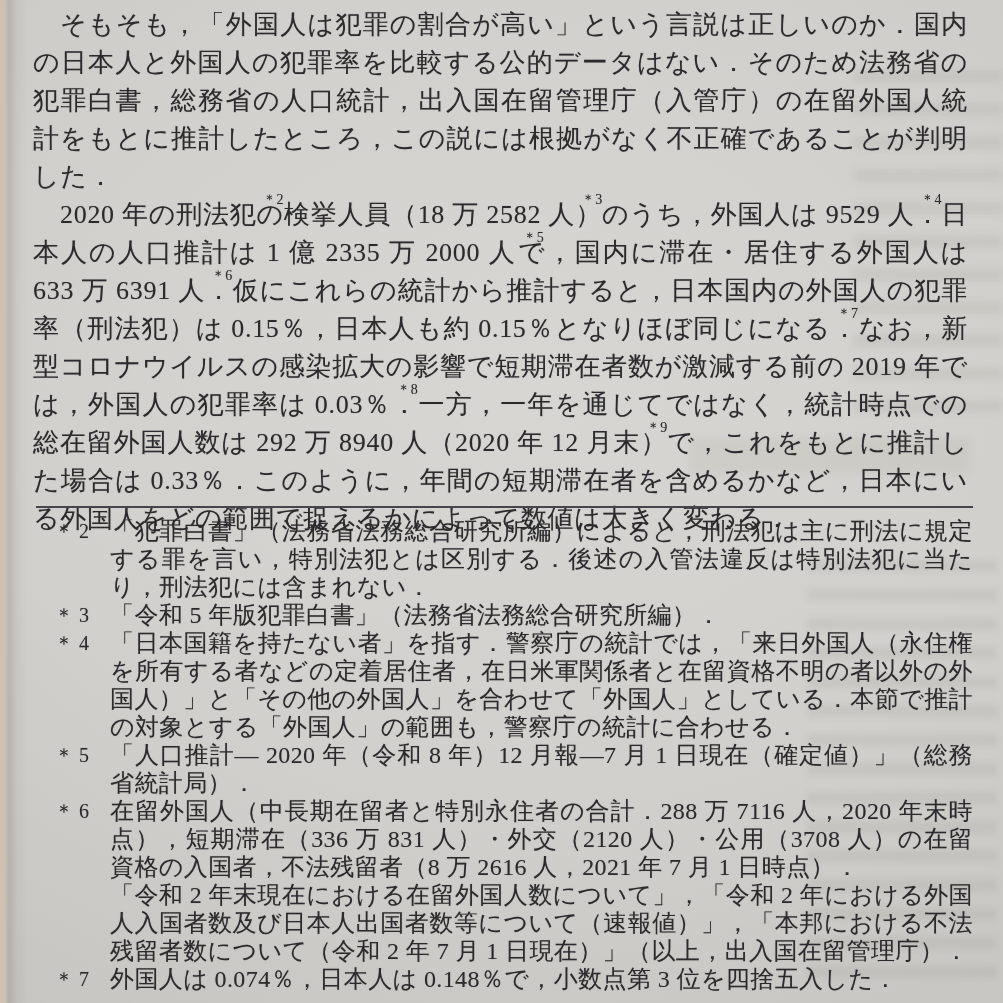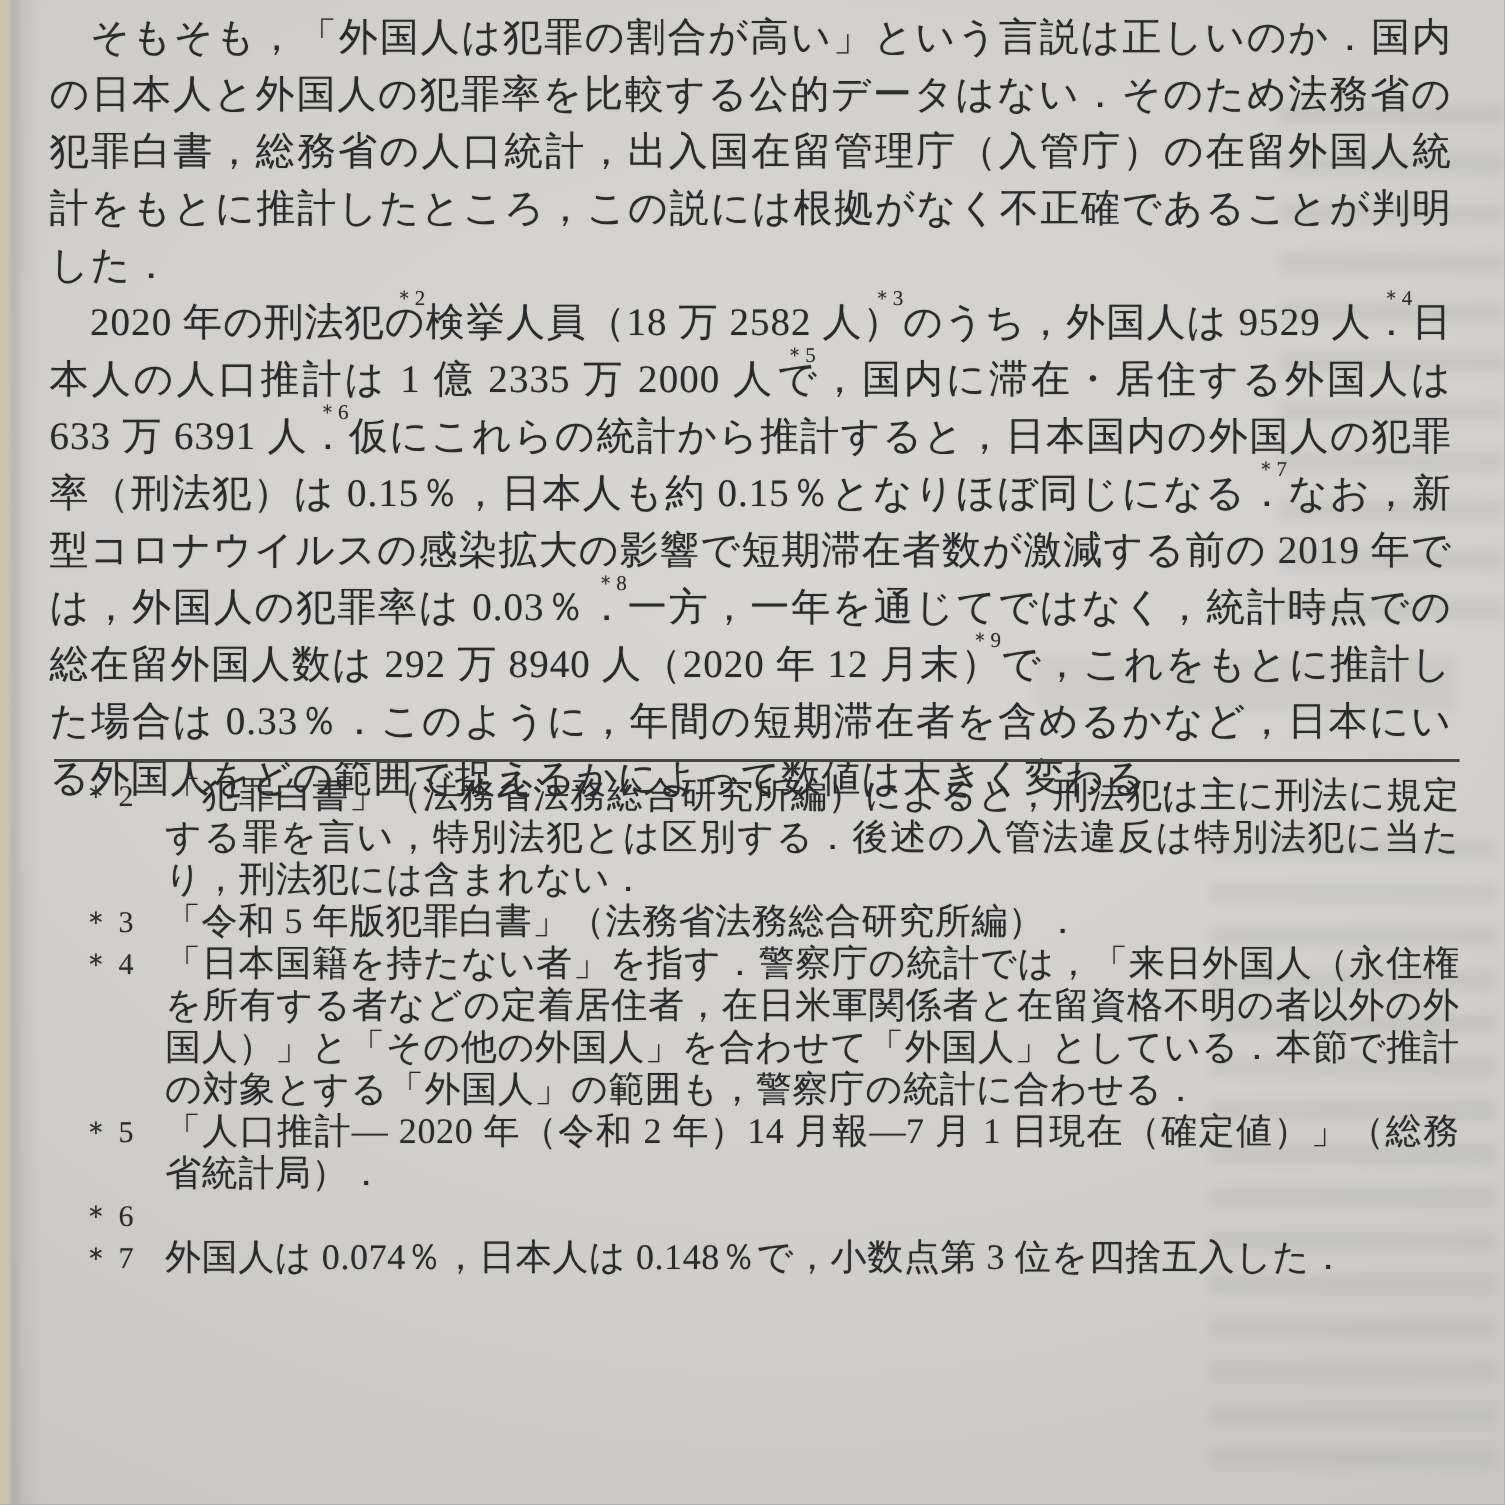--- a/index.html
+++ b/index.html
@@ -70,26 +70,28 @@
         </div>
         <div class="fn-item">
           <span class="fn-marker">＊4</span>
           <div class="fn-body">
             <p>「日本国籍を持たない者」を指す．警察庁の統計では，「来日外国人（永住権を所有する者などの定着居住者，在日米軍関係者と在留資格不明の者以外の外国人）」と「その他の外国人」を合わせて「外国人」としている．本節で推計の対象とする「外国人」の範囲も，警察庁の統計に合わせる．</p>
           </div>
         </div>
         <div class="fn-item">
           <span class="fn-marker">＊5</span>
           <div class="fn-body">
-            <p>「人口推計— 2020 年（令和 2 年）14 月報—7 月 1 日現在（確定値）」（総務省統計局）．</p>
+            <p>「人口推計— 2020 年（令和 8 年）12 月報—7 月 1 日現在（確定値）」（総務省統計局）．</p>
           </div>
         </div>
         <div class="fn-item">
           <span class="fn-marker">＊6</span>
           <div class="fn-body">
+            <p>在留外国人（中長期在留者と特別永住者の合計．288 万 7116 人，2020 年末時点），短期滞在（336 万 831 人）・外交（2120 人）・公用（3708 人）の在留資格の入国者，不法残留者（8 万 2616 人，2021 年 7 月 1 日時点）．</p>
+            <p>「令和 2 年末現在における在留外国人数について」，「令和 2 年における外国人入国者数及び日本人出国者数等について（速報値）」，「本邦における不法残留者数について（令和 2 年 7 月 1 日現在）」（以上，出入国在留管理庁）．</p>
           </div>
         </div>
         <div class="fn-item">
           <span class="fn-marker">＊7</span>
           <div class="fn-body">
             <p>外国人は 0.074％，日本人は 0.148％で，小数点第 3 位を四捨五入した．</p>
           </div>
         </div>
       </div>
   </section>

